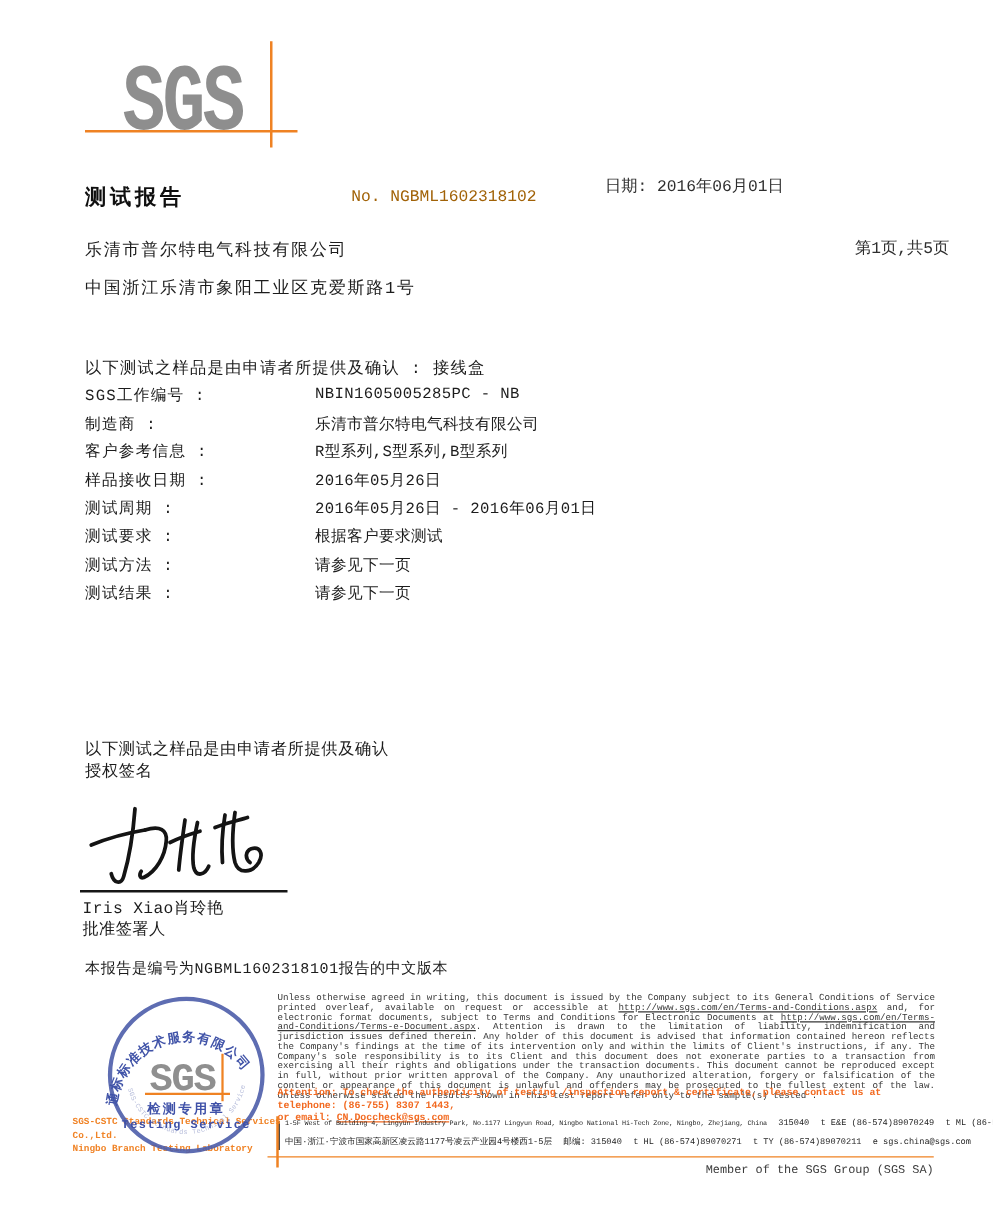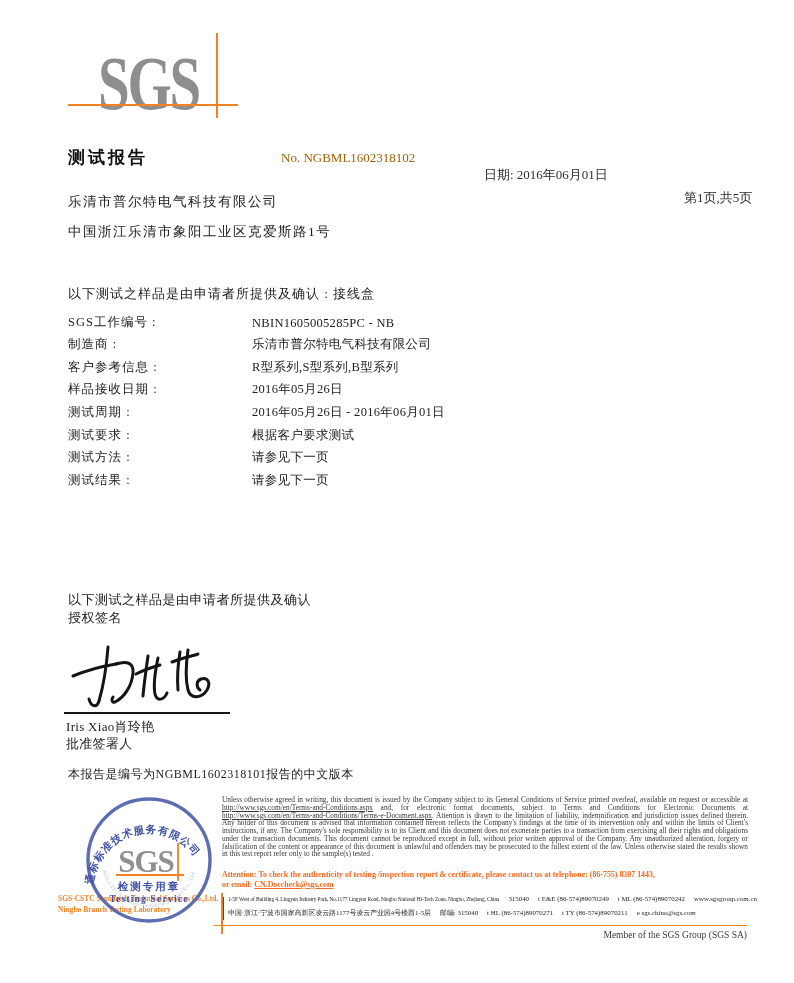--- a/index.html
+++ b/index.html
@@ -1,38 +1,38 @@
 <!DOCTYPE html>
 <html><head>
 <meta charset="utf-8">
 <style>
   html,body{margin:0;padding:0;background:#fff;}
   .page{position:relative;width:794px;height:983px;background:#ffffff;overflow:hidden;
-        font-family:Liberation Serif, serif;color:#1c1c1c;border-radius:26px;}
+        font-family:Liberation Mono, monospace;color:#1c1c1c;border-radius:26px;}
   .abs{position:absolute;}
 
   
   .logo-text{left:98px;top:45px;font-size:76px;line-height:76px;font-weight:bold;
              color:#8e8e8e;letter-spacing:-3px;transform:scaleX(0.75);transform-origin:left top;}
   .logo-hline{left:68px;top:104px;width:170px;height:2px;background:#ef8223;}
   .logo-vline{left:216px;top:33px;width:2px;height:85px;background:#ef8223;}
 
   
   .doc-title{left:68px;top:146px;font-size:17px;font-weight:bold;letter-spacing:3px;color:#0f0f0f;}
   .report-no{left:281px;top:150px;font-size:13px;color:#a16207;}
-  .hdr-date{left:484px;top:166px;font-size:13px;color:#2e2e2e;}
+  .hdr-date{left:484px;top:140px;font-size:13px;color:#2e2e2e;}
   .hdr-page{left:684px;top:150px;font-size:13px;color:#2e2e2e;margin-top:39px;}
 
   
   .applicant{left:68px;top:187px;font-size:13.5px;line-height:30px;letter-spacing:1.5px;}
 
   
   .statement{left:68px;top:285px;font-size:13px;letter-spacing:1px;}
   .fields{left:68px;top:308px;width:600px;}
-  .frow{display:flex;align-items:flex-end;height:22.6px;font-size:12.5px;}
+  .frow{display:flex;align-items:flex-start;height:22.6px;font-size:12.5px;}
   .flabel{width:184px;letter-spacing:1px;flex:none;}
   .fvalue{letter-spacing:0.3px;white-space:nowrap;}
 
   
   .signing{left:68px;top:591px;font-size:13px;line-height:17.5px;letter-spacing:0.5px;}
   .sig-svg{left:70px;top:644px;}
   .sig-line{left:64px;top:712px;width:166px;height:2px;background:#161616;}
   .signer{left:66px;top:718px;font-size:13px;line-height:17px;letter-spacing:0.3px;}
   .version-note{left:68px;top:766px;font-size:12px;letter-spacing:0.5px;}
 

